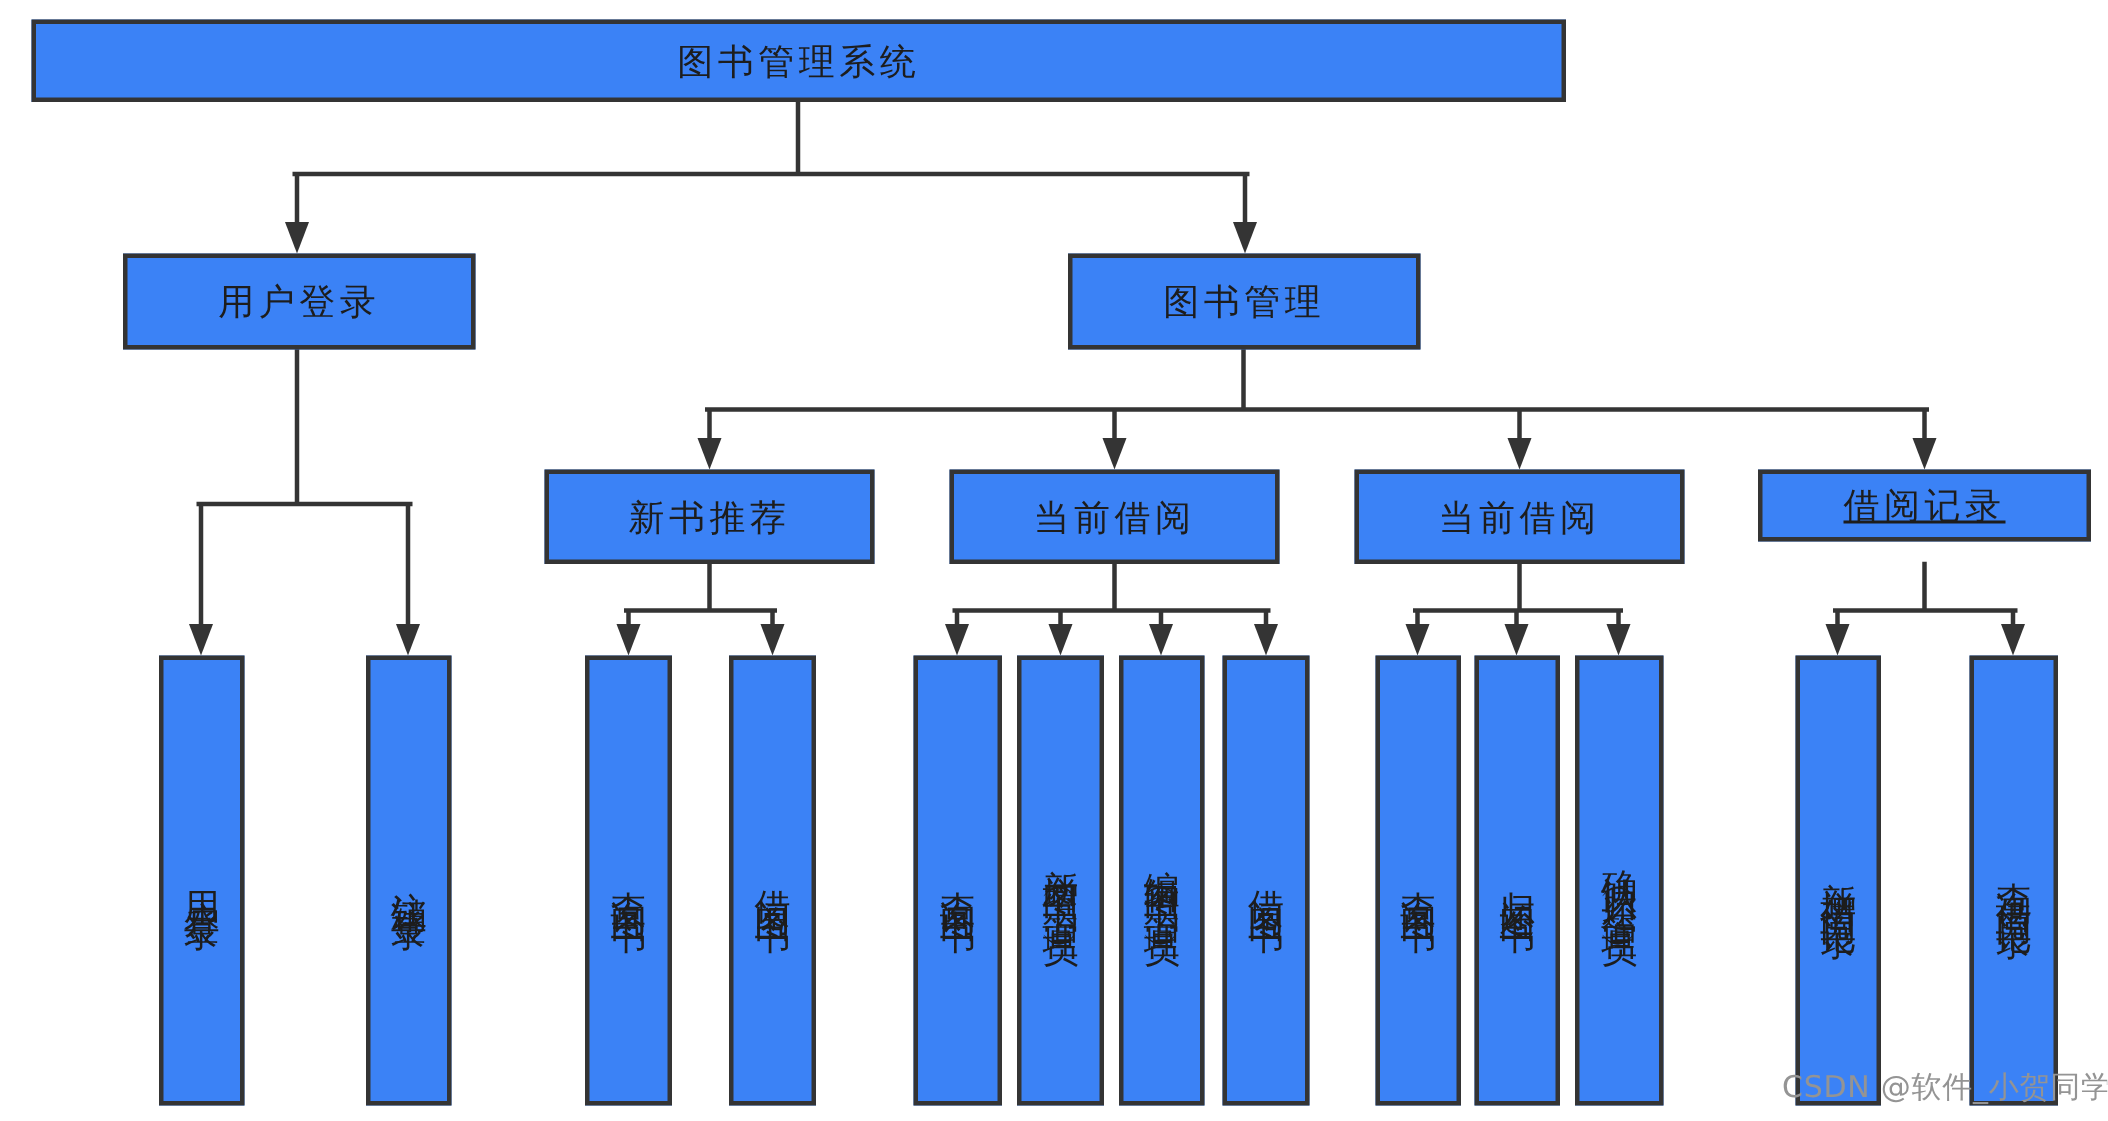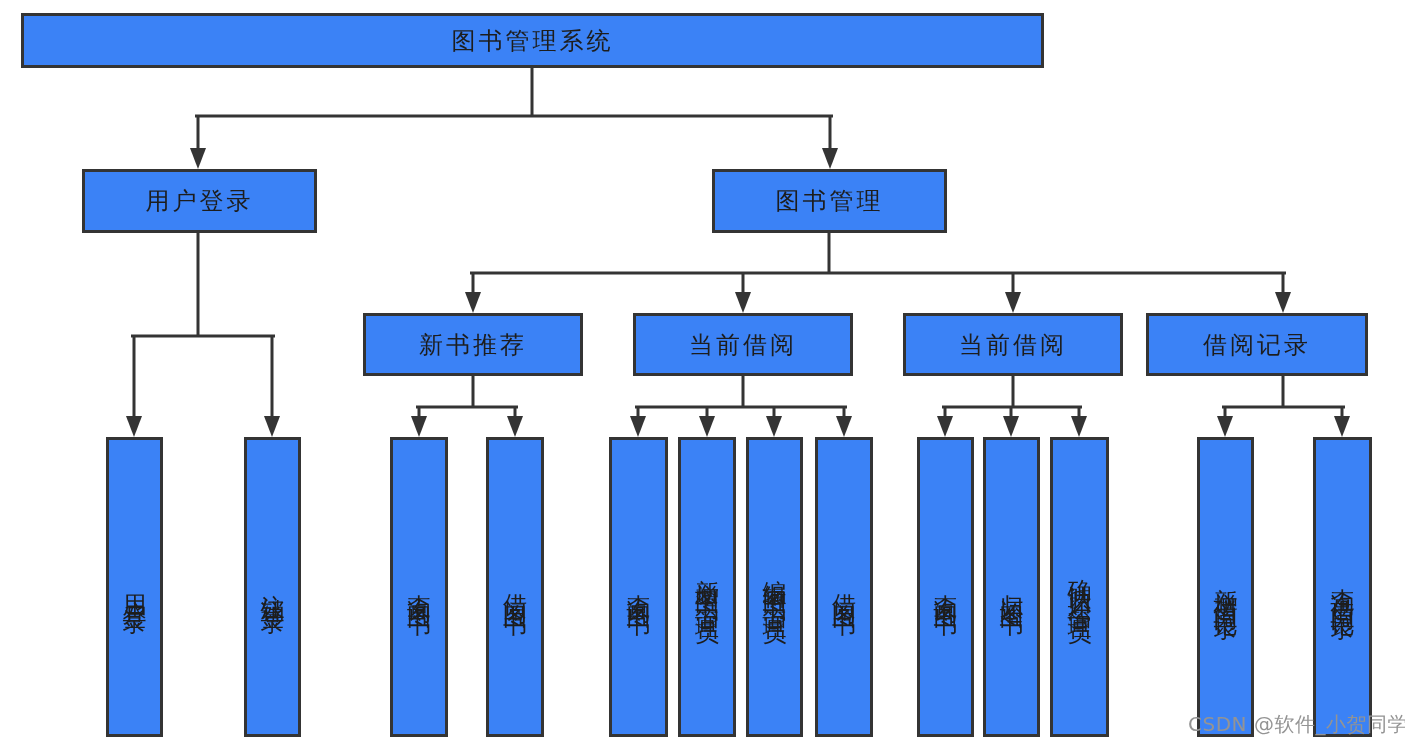--- a/index.html
+++ b/index.html
@@ -67,21 +67,21 @@
   </svg>
 
   <div class="node" style="left:21px;top:13px;width:1023px;height:55px;">图书管理系统</div>
 
   <div class="node" style="left:82px;top:169px;width:235px;height:64px;">用户登录</div>
   <div class="node" style="left:712px;top:169px;width:235px;height:64px;font-family:Liberation Mono, monospace;">图书管理</div>
 
   <div class="node" style="left:363px;top:313px;width:220px;height:63px;">新书推荐</div>
   <div class="node" style="left:633px;top:313px;width:220px;height:63px;">当前借阅</div>
   <div class="node" style="left:903px;top:313px;width:220px;height:63px;">当前借阅</div>
-  <div class="node" style="left:1146px;top:313px;width:222px;height:63px;">借阅记录</div>
+  <div class="node" style="left:1172px;top:313px;width:222px;height:48px;text-decoration:underline;">借阅记录</div>
 
   <div class="node vnode" style="left:106px;top:437px;width:57px;height:300px;">用户登录</div>
   <div class="node vnode" style="left:244px;top:437px;width:57px;height:300px;">注销登录</div>
 
   <div class="node vnode" style="left:390px;top:437px;width:58px;height:300px;">查询图书</div>
   <div class="node vnode" style="left:486px;top:437px;width:58px;height:300px;">借阅图书</div>
 
   <div class="node vnode" style="left:609px;top:437px;width:59px;height:300px;">查询图书</div>
   <div class="node vnode" style="left:678px;top:437px;width:58px;height:300px;">新增图书（管理员）</div>
   <div class="node vnode" style="left:746px;top:437px;width:57px;height:300px;">编辑图书（管理员）</div>

